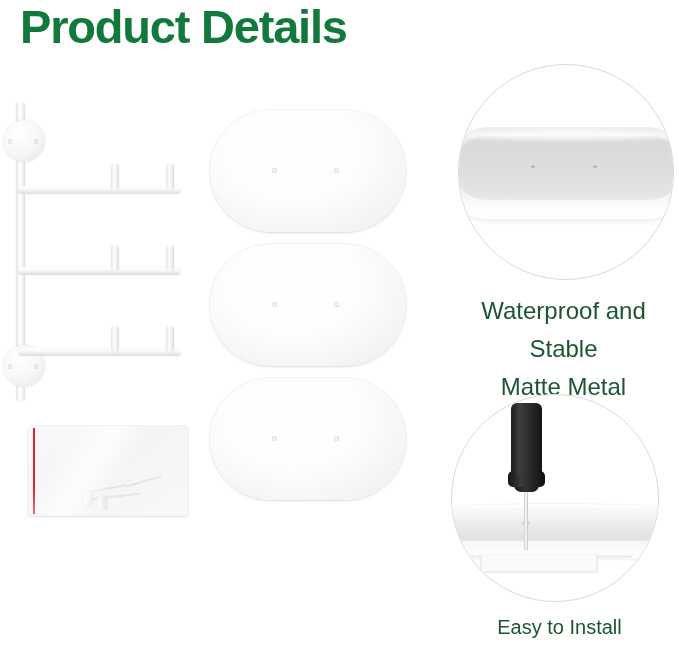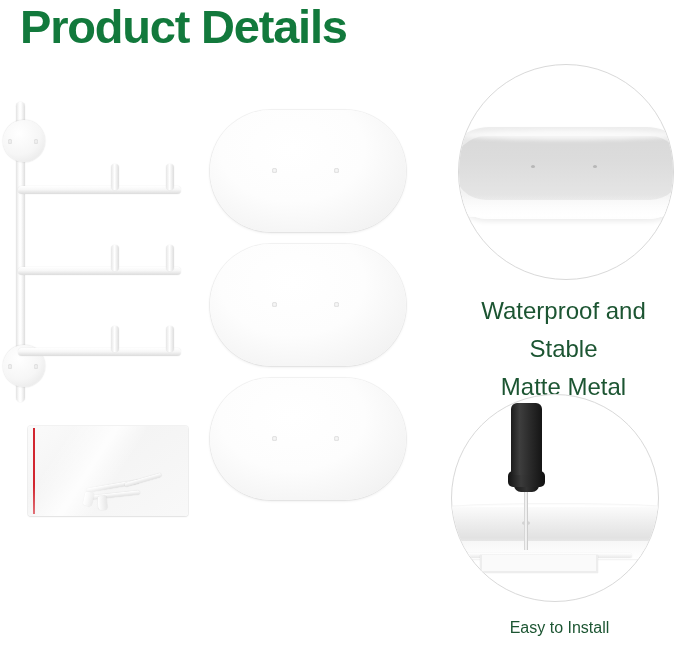--- a/index.html
+++ b/index.html
@@ -207,21 +207,21 @@
     left: 444px;
     top: 292px;
     width: 239px;
     font-size: 24px;
     line-height: 38px;
   }
   .caption-bottomright {
     left: 440px;
     top: 614px;
     width: 239px;
-    font-size: 16px;
+    font-size: 20px;
   }
 
   
   .inset {
     position: absolute;
     border-radius: 50%;
     border: 1px solid #d9d9d9;
     overflow: hidden;
     background: #ffffff;
   }

